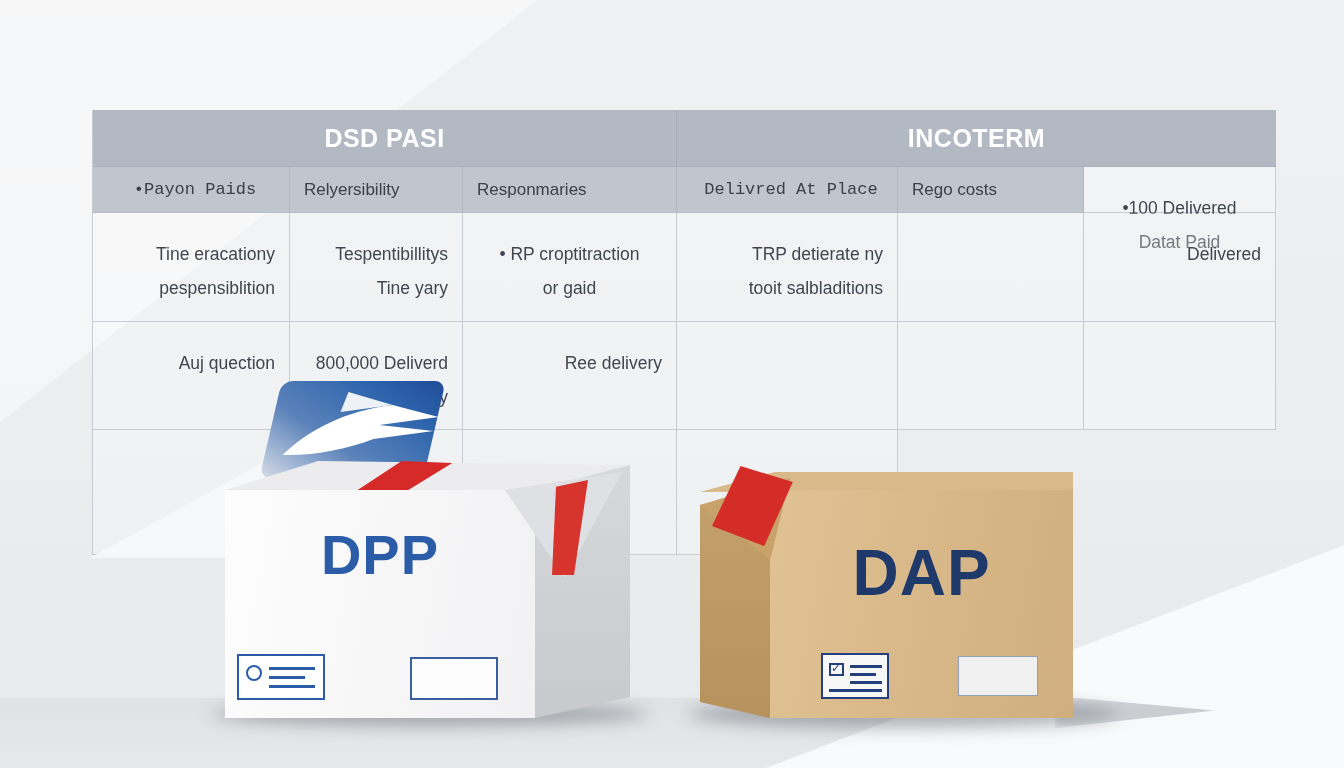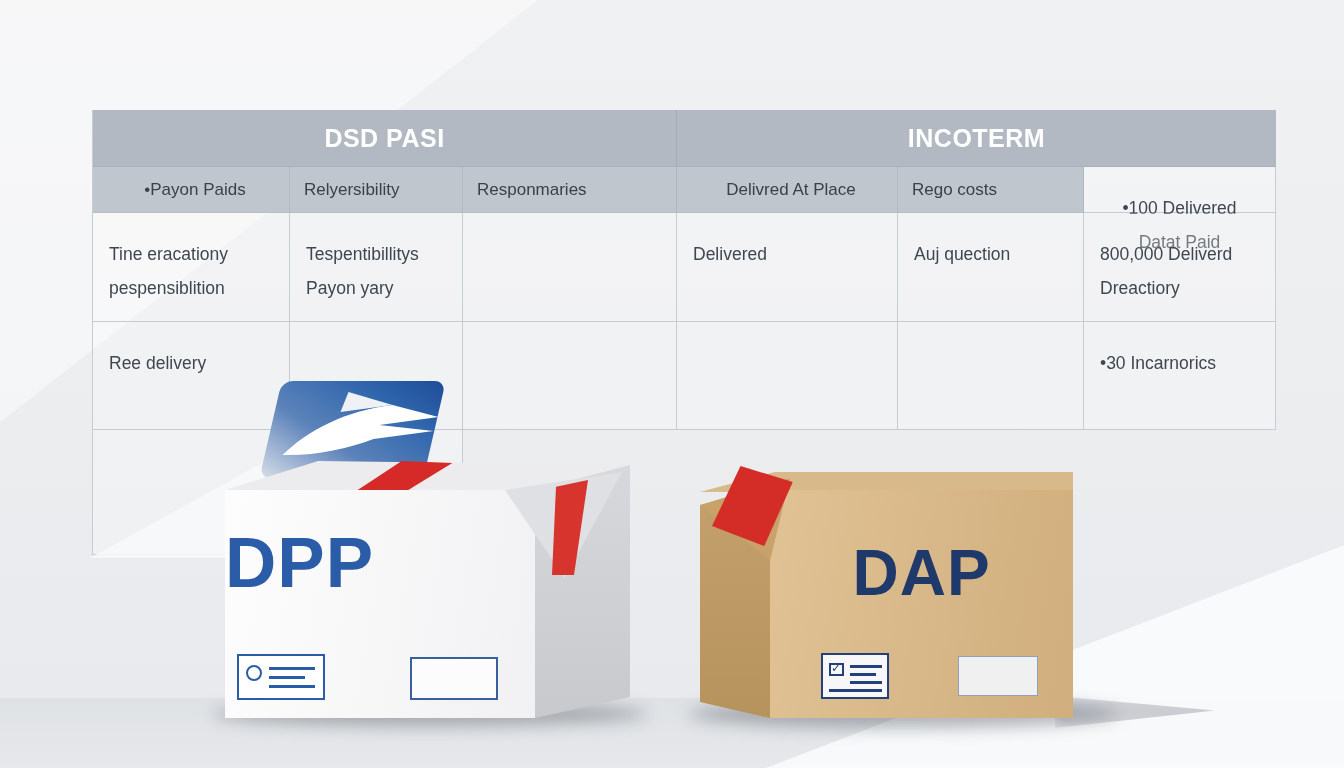--- a/index.html
+++ b/index.html
@@ -21,28 +21,28 @@
 
   
   .cmp-table{
     position:absolute;left:92px;top:110px;width:1183px;
     display:grid;
     grid-template-columns:197px 173px 214px 221px 186px 192px;
     grid-template-rows:57px 46px 109px 108px 125px;
     border-left:1px solid #c7ccd2;
     color:#404650;
   }
-  .cell{border-right:1px solid #c7ccd2;border-bottom:1px solid #c7ccd2;box-sizing:border-box;}
+  .cell{border-right:1px solid #c7ccd2;border-bottom:1px solid #c7ccd2;box-sizing:border-box;text-align:right;}
   .gh{grid-column:span 3;background:#b2b9c3;color:#ffffff;font-size:25px;font-weight:700;
       letter-spacing:0.5px;display:flex;align-items:center;justify-content:center;
       border-bottom:1px solid #a9b0ba;border-right:none;}
   .gh-l{border-right:1px solid #a5acb7;}
   .ch{background:#bfc6cd;color:#3a4149;font-size:17px;display:flex;align-items:center;
       padding-left:14px;border-right:1px solid #b1b8c0;border-bottom:1px solid #b7bdc5;}
-  .ch.center{justify-content:center;padding-left:8px;}
+  .ch.center{justify-content:center;padding-left:8px;font-family:Liberation Mono, monospace;}
   .bc{background:rgba(255,255,255,0.28);font-size:17.5px;line-height:34px;
       padding:24px 14px 0 16px;white-space:pre-line;}
   .bc.center{text-align:center;padding-left:10px;padding-right:10px;}
 
   
   .logo{position:absolute;left:252px;top:378px;width:196px;height:104px;overflow:visible;}
 
   
   .shadow{position:absolute;border-radius:50%;}
   .sh-l{left:212px;top:702px;width:436px;height:24px;background:rgba(104,110,118,0.50);filter:blur(8px);}
@@ -58,21 +58,21 @@
   .wbox-front{position:absolute;left:225px;top:490px;width:310px;height:228px;
     background:linear-gradient(100deg,#fdfdfd,#f1f1f3);}
   .wbox-side{position:absolute;left:535px;top:465px;width:95px;height:253px;
     background:linear-gradient(180deg,#d7d8db,#c8c9cd);
     clip-path:polygon(0 9.9%,100% 0,100% 91.7%,0 100%);}
   .wbox-fold{position:absolute;left:505px;top:472px;width:117px;height:106px;background:#dfe0e4;
     clip-path:polygon(0 17%,100% 0,51% 100%);}
   .wbox-tape-side{position:absolute;left:550px;top:480px;width:40px;height:95px;background:#d8342e;
     clip-path:polygon(15% 7%,95% 0,60% 100%,5% 100%);}
   .box-word{position:absolute;font-weight:700;letter-spacing:1px;}
-  #dpp-word{left:225px;top:522px;width:310px;text-align:left;font-size:71px;color:#2b5ca8;}
+  #dpp-word{left:225px;top:522px;width:310px;text-align:center;font-size:56px;color:#2b5ca8;}
   #dap-word{left:770px;top:536px;width:303px;text-align:center;font-size:64px;color:#20396b;}
 
   
   .tbox-topstrip{position:absolute;left:700px;top:472px;width:373px;height:20px;background:#d8ba8a;
     clip-path:polygon(0 100%,20% 0,100% 0,100% 90%);}
   .tbox-front{position:absolute;left:770px;top:490px;width:303px;height:228px;
     background:linear-gradient(100deg,#e0c294,#d0ae7d);}
   .tbox-side{position:absolute;left:700px;top:490px;width:70px;height:228px;
     background:linear-gradient(180deg,#c4a06c,#b6925d);
     clip-path:polygon(0 6.6%,100% 0,100% 100%,0 93%);}
@@ -119,21 +119,25 @@
     <div class="cell ch">Relyersibility</div>
     <div class="cell ch">Responmaries</div>
     <div class="cell ch center">Delivred At Place</div>
     <div class="cell ch">Rego costs</div>
 
     <div class="cell bc center">•100 Delivered
 Datat Paid</div>
     <div class="cell bc">Tine eracationy
 pespensiblition</div>
     <div class="cell bc">Tespentibillitys
-Payon yary</div>
+Tine yary</div>
+    <div class="cell bc center">• RP croptitraction
+or gaid</div>
+    <div class="cell bc">TRP detierate ny
+tooit salbladitions</div>
 
     <div class="cell bc"></div>
     <div class="cell bc">Delivered</div>
     <div class="cell bc">Auj quection</div>
     <div class="cell bc">800,000 Deliverd
 Dreactiory</div>
     <div class="cell bc">Ree delivery</div>
     <div class="cell bc"></div>
 
     <div class="cell bc"></div>

